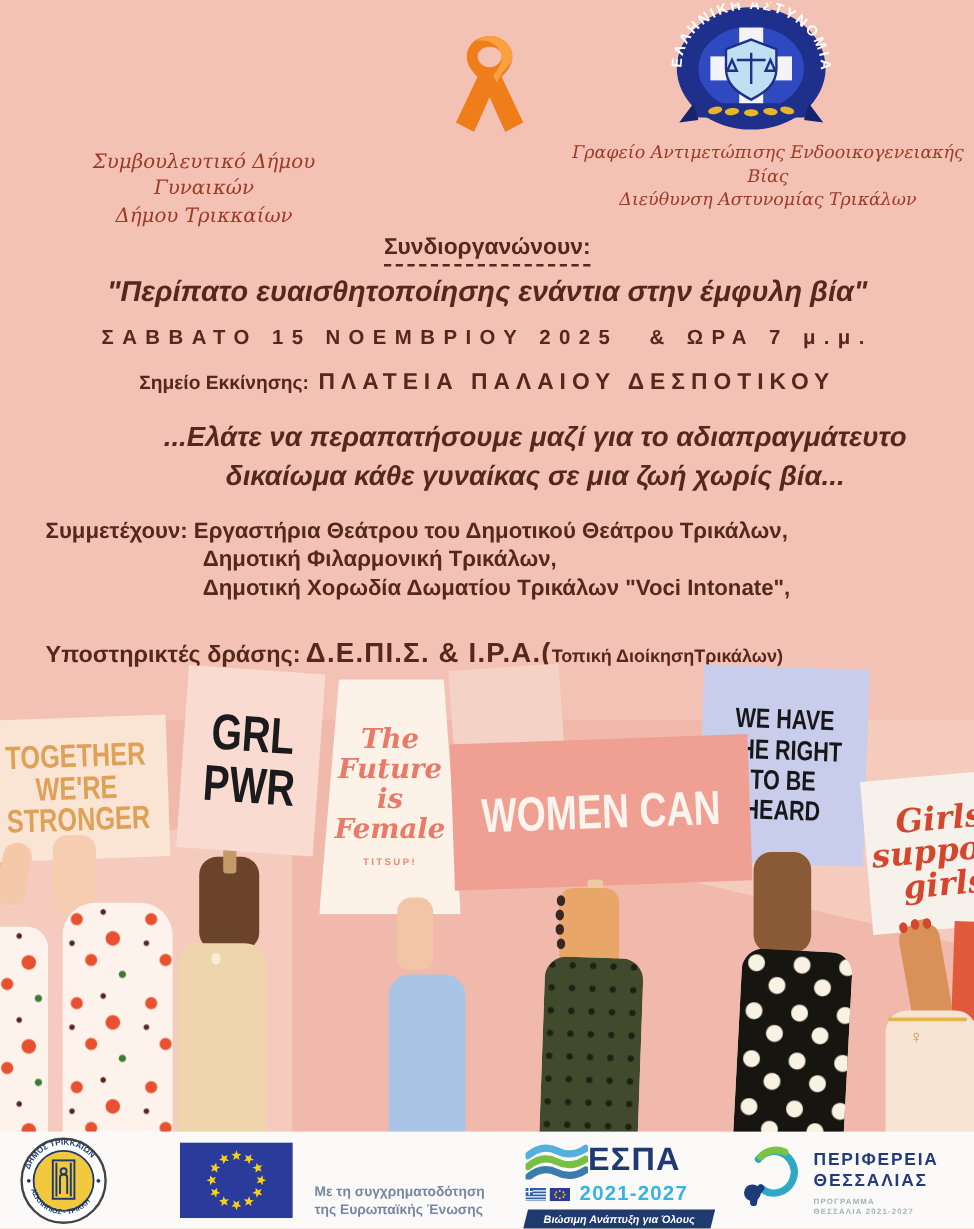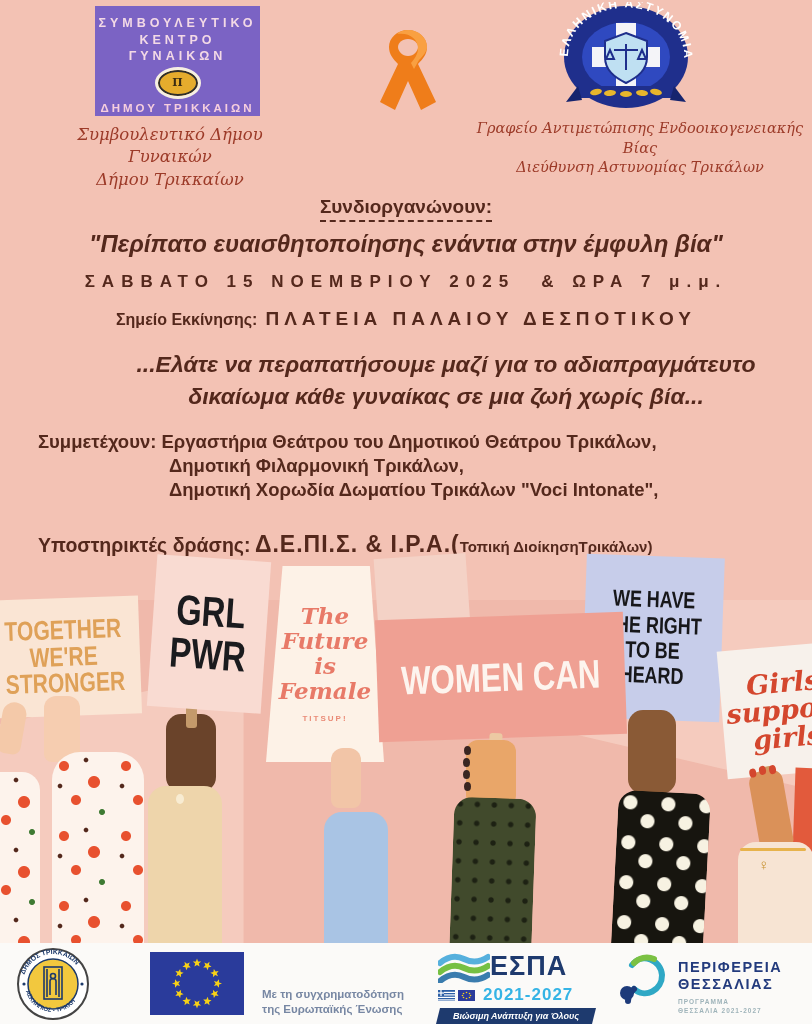--- a/index.html
+++ b/index.html
@@ -103,39 +103,30 @@
   .eu-text{left:262px;top:44px;width:150px;font-size:11.5px;font-weight:bold;color:#7787a3;line-height:1.3;}
   .espa{left:438px;top:10px;width:170px;}
   .espa-row1{display:flex;align-items:flex-start;}
   .espa-name{color:#1e3a6e;font-weight:bold;font-size:27px;letter-spacing:1px;line-height:1;}
   .espa-row2{display:flex;align-items:center;margin-top:2px;}
   .espa-years{color:#35b4e5;font-weight:bold;font-size:17px;letter-spacing:1px;margin-left:5px;}
   .espa-banner{margin-top:3px;background:#1e3a6e;color:#fff;font-style:italic;font-size:9px;font-weight:bold;
     padding:3px 8px;width:140px;transform:skewX(-14deg);text-align:center;}
   .espa-banner span{display:inline-block;transform:skewX(14deg);}
   .miniflag{display:inline-block;margin-right:3px;}
-  .region{left:618px;top:8px;display:flex;align-items:flex-start;}
+  .region{left:618px;top:8px;display:flex;align-items:center;}
   .region-text{margin-left:8px;margin-top:8px;}
   .region-name{color:#233b7d;font-weight:bold;font-size:14.5px;letter-spacing:1.5px;line-height:1.2;}
   .region-sub{color:#9fb4ba;font-size:6.5px;letter-spacing:1px;line-height:1.4;margin-top:3px;font-weight:bold;}
 </style>
 </head>
 <body>
 
 <div class="poster">
 
-  <div class="abs purple-logo">
-    <div class="ln">ΣΥΜΒΟΥΛΕΥΤΙΚΟ</div>
-    <div class="ln">ΚΕΝΤΡΟ</div>
-    <div class="ln">ΓΥΝΑΙΚΩΝ</div>
-    <div class="purple-emblem">
-        <span>Π</span>
-      </div>
-    <div class="ln bottom">ΔΗΜΟΥ ΤΡΙΚΚΑΙΩΝ</div>
-  </div>
 
   <div class="abs caption caption-left">
     <div>Συμβουλευτικό Δήμου Γυναικών</div>
     <div>Δήμου Τρικκαίων</div>
   </div>
 
   <svg class="abs" style="left:366px;top:26px;" width="84" height="104" viewBox="0 0 84 104">
     <path fill="#ef7d1a" d="M42 4c11 0 19 8 19 17 0 7-4 12-9 17l18 38-15 8-13-29-13 29-15-8 18-38c-5-5-9-10-9-17 0-9 8-17 19-17z"></path>
     <path fill="#f3c2b4" d="M42 13c-6 0-10 4-10 8s4 9 10 9 10-5 10-9-4-8-10-8z"></path>
     <path fill="#fba94b" d="M42 4c-4 0-8 1-11 4 12-2 21 5 21 14 0 6-3 10-7 15l3 6 5-9c5-5 8-9 8-13 0-9-8-17-19-17z" opacity=".8"></path>

